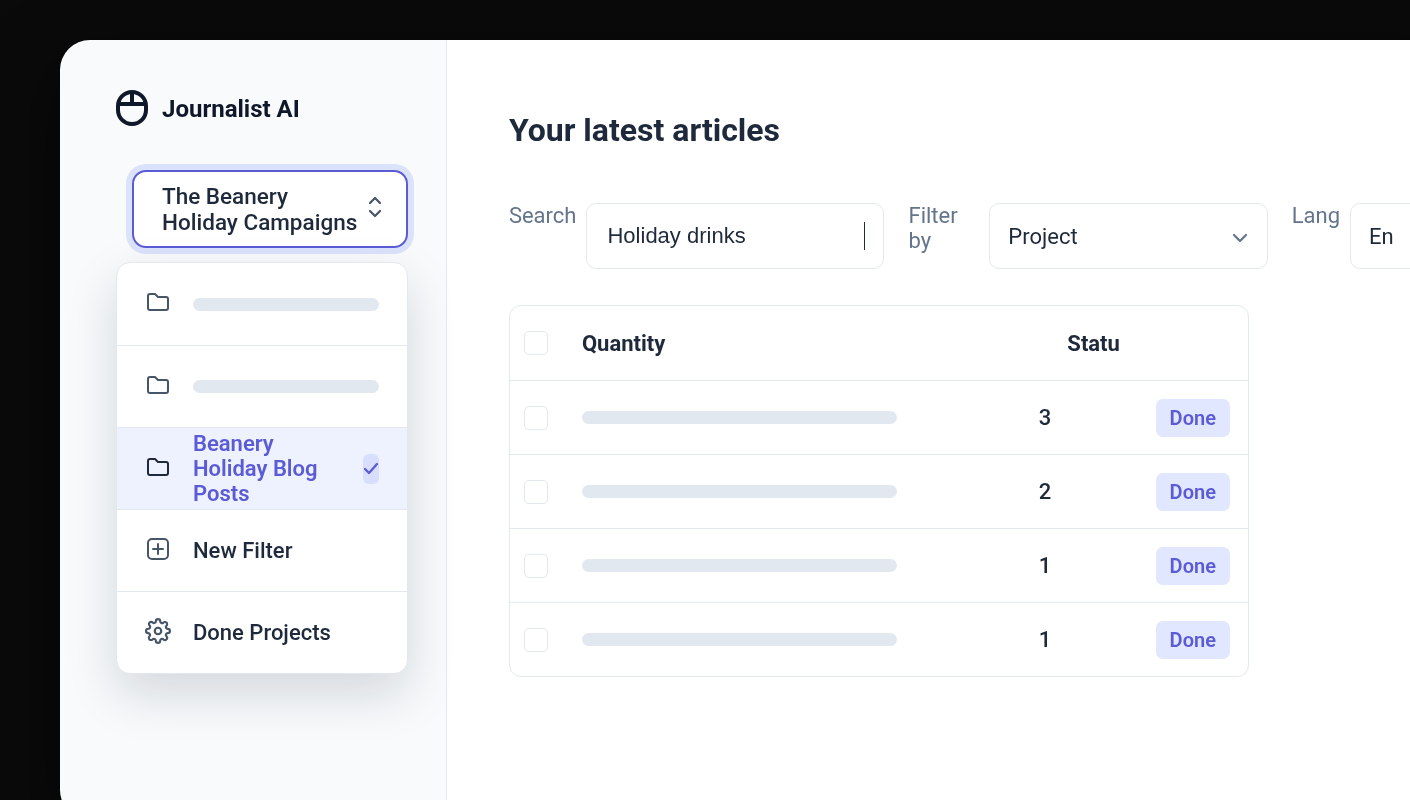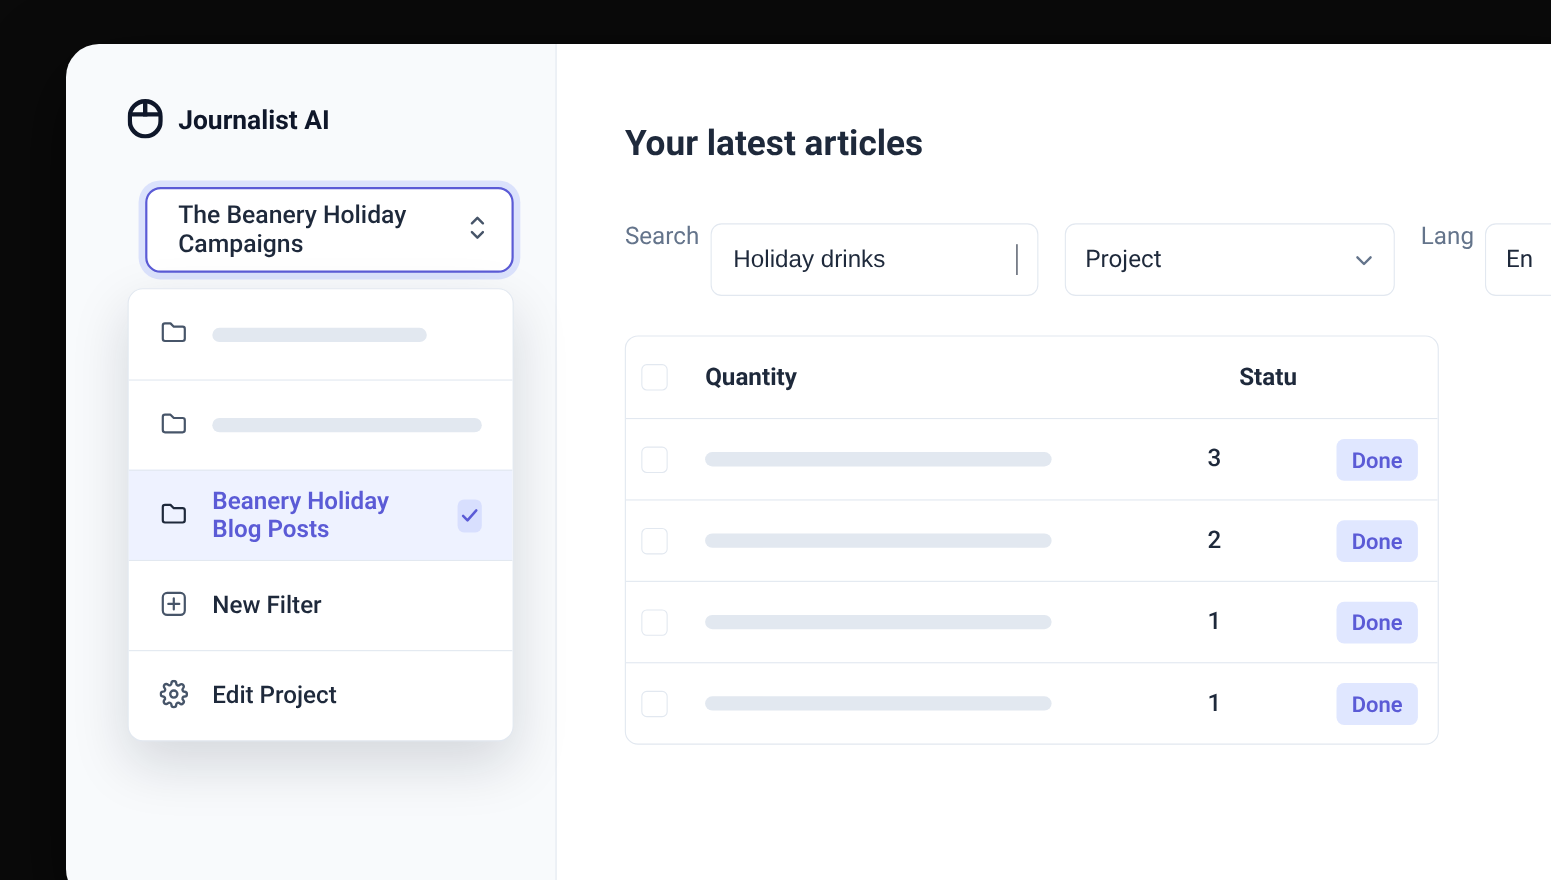--- a/index.html
+++ b/index.html
@@ -288,38 +288,39 @@
           </span>
           <span class="dd-label">New Filter</span>
         </div>
         <div class="dd-item">
           <span>
             <svg width="26" height="26" viewBox="0 0 24 24" fill="none" stroke="#475569" stroke-width="2" stroke-linejoin="round" stroke-linecap="round">
               <circle cx="12" cy="12" r="3"></circle>
               <path d="M19.4 15a1.7 1.7 0 0 0 .34 1.87l.06.06a2 2 0 1 1-2.83 2.83l-.06-.06a1.7 1.7 0 0 0-1.87-.34 1.7 1.7 0 0 0-1.03 1.56V21a2 2 0 1 1-4 0v-.09a1.7 1.7 0 0 0-1.11-1.56 1.7 1.7 0 0 0-1.87.34l-.06.06a2 2 0 1 1-2.83-2.83l.06-.06a1.7 1.7 0 0 0 .34-1.87 1.7 1.7 0 0 0-1.56-1.03H3a2 2 0 1 1 0-4h.09a1.7 1.7 0 0 0 1.56-1.11 1.7 1.7 0 0 0-.34-1.87l-.06-.06a2 2 0 1 1 2.83-2.83l.06.06a1.7 1.7 0 0 0 1.87.34H9a1.7 1.7 0 0 0 1.03-1.56V3a2 2 0 1 1 4 0v.09a1.7 1.7 0 0 0 1.03 1.56 1.7 1.7 0 0 0 1.87-.34l.06-.06a2 2 0 1 1 2.83 2.83l-.06.06a1.7 1.7 0 0 0-.34 1.87V9a1.7 1.7 0 0 0 1.56 1.03H21a2 2 0 1 1 0 4h-.09a1.7 1.7 0 0 0-1.56 1.03Z"></path>
             </svg>
           </span>
-          <span class="dd-label">Edit Project</span>
+          <span class="dd-label">Done Projects</span>
         </div>
       </div>
     </div>
   </aside>
 
   <main class="main">
     <h1 class="main-title">Your latest articles</h1>
 
     <div class="filters">
       <div class="field">
         <span class="field-label">Search</span>
         <div class="control search-ctrl">
           <input type="text" value="Holiday drinks" style="">
           <span class="caret"></span>
         </div>
       </div>
       <div class="field">
+        <span class="field-label">Filter by</span>
         <div class="control filter-ctrl">
           <span>Project</span>
           <span>
             <svg width="18" height="12" viewBox="0 0 18 12" stroke="#64748b" stroke-width="2.2" fill="none" stroke-linecap="round" stroke-linejoin="round">
                 <polyline points="3,3 9,9 15,3"></polyline>
               </svg>
           </span>
         </div>
       </div>
       <div class="field">

